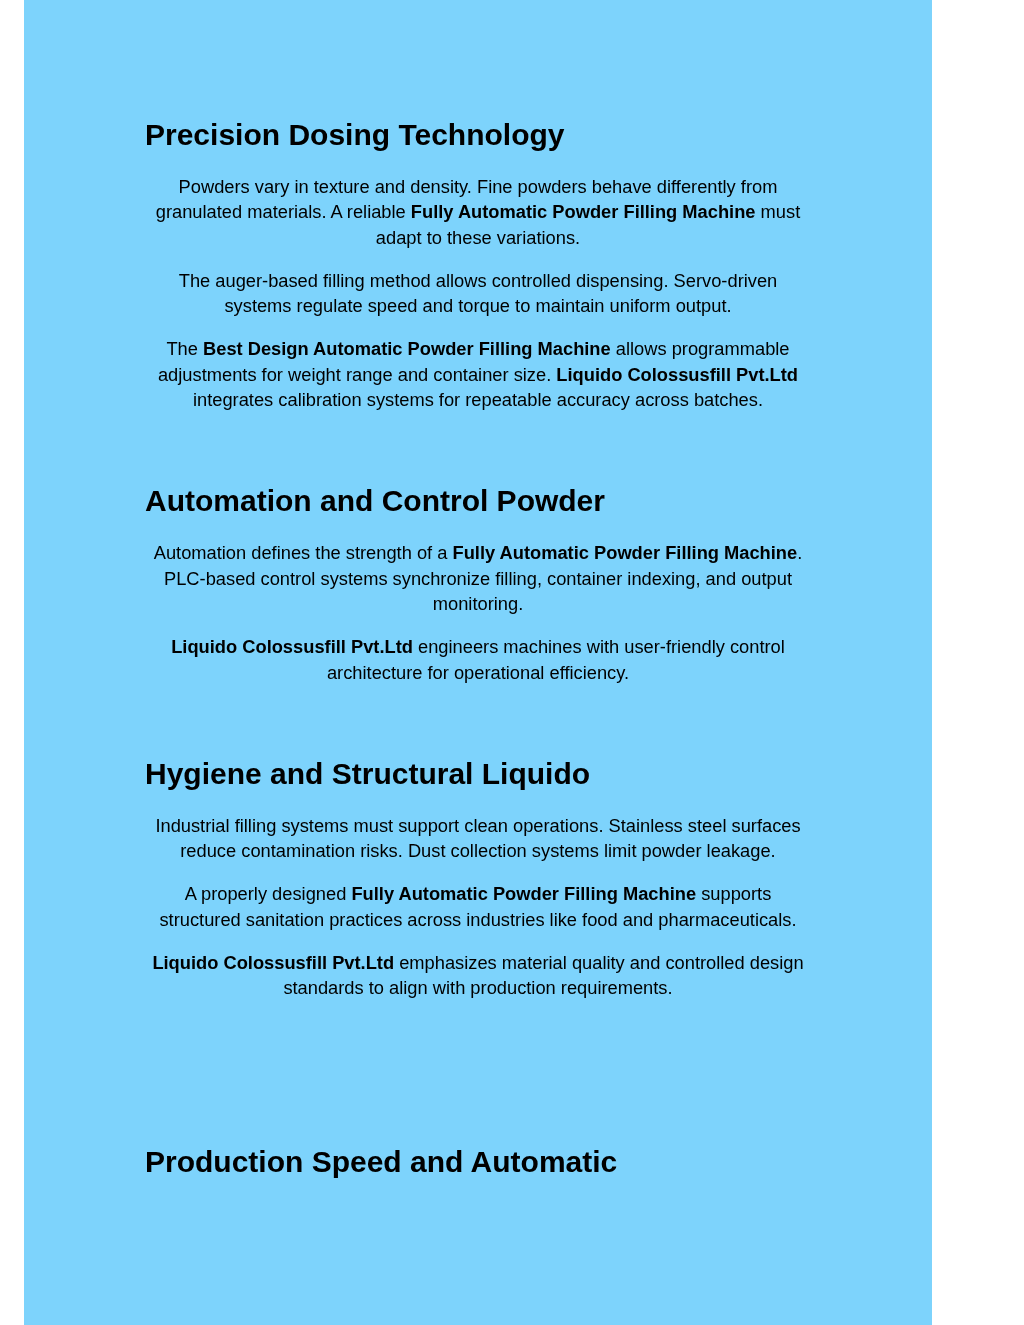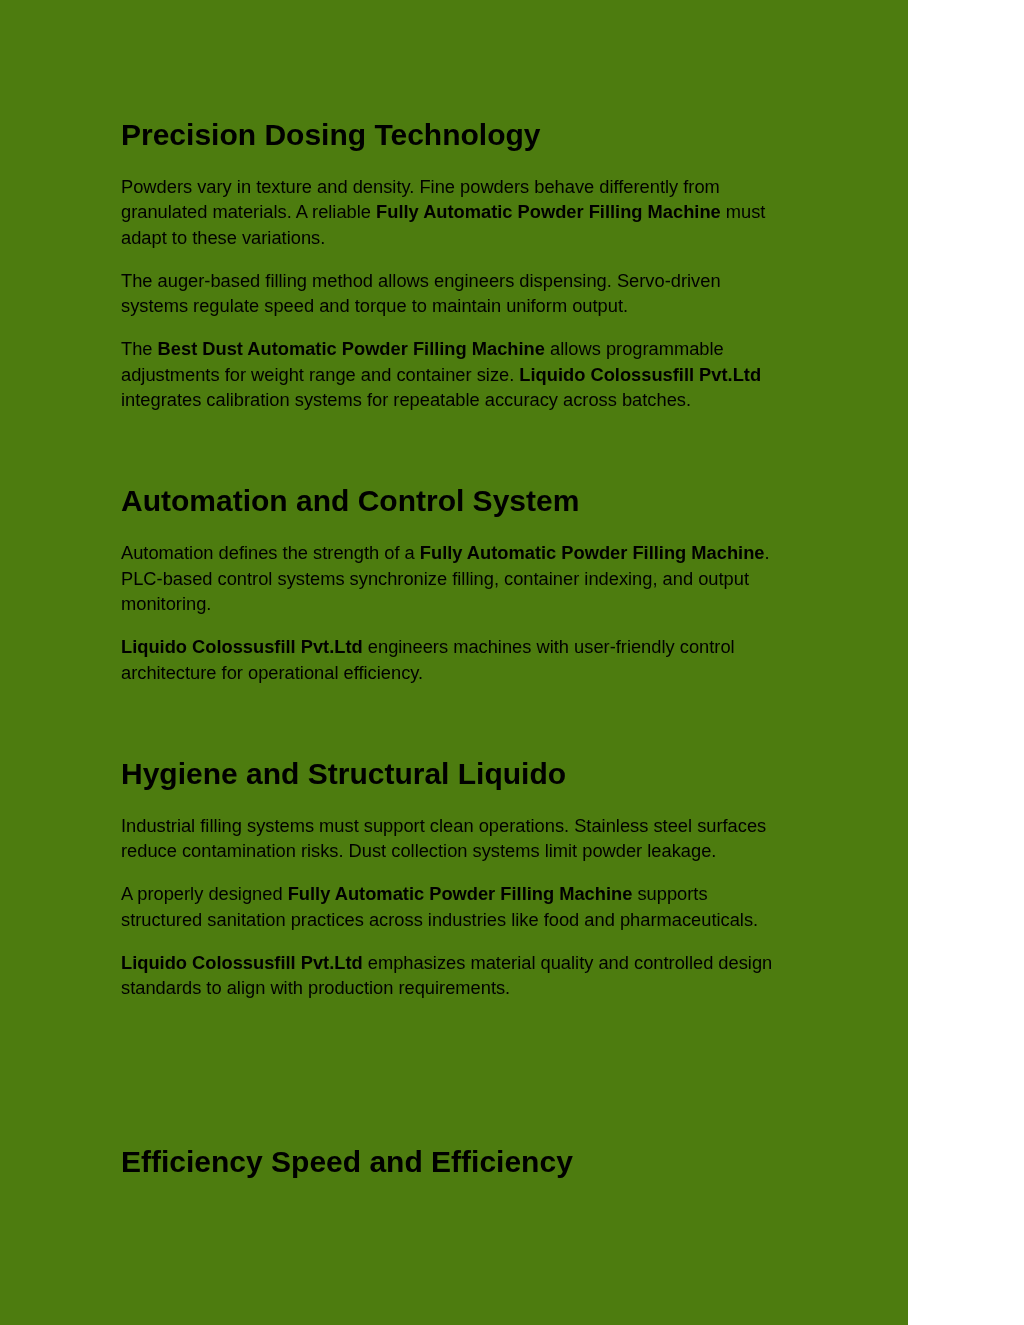--- a/index.html
+++ b/index.html
@@ -1,66 +1,67 @@
 <!DOCTYPE html>
 <html><head>
 <meta charset="utf-8">
 <style>
   html, body { margin: 0; padding: 0; background: #ffffff; }
   .page {
     position: relative;
     width: 908px;
     height: 1325px;
     box-sizing: border-box;
-    background: #4d7c0f;
+    background: #7dd3fc;
     color: #000000;
     padding: 117px 121px 0 121px;
     font-family: "Liberation Sans", sans-serif;
     overflow: hidden;
+    margin-left: 24px;
   }
   .doc-heading {
     font-size: 30px;
     line-height: 35px;
     font-weight: 700;
     margin: 71px 0 22px 0;
     letter-spacing: 0;
   }
   .doc-heading.first { margin-top: 0; }
   .doc-heading.after-big-gap { margin-top: 143px; }
   .para {
     font-size: 18.3px;
     line-height: 25.3px;
     font-weight: 400;
     margin: 0 0 18px 0;
-    text-align: left;
+    text-align: center;
   }
   .para b { font-weight: 700; }
 </style>
 </head>
 <body>
 
 <div class="page">
 
   <section>
     <h2 class="doc-heading first">Precision Dosing Technology</h2>
     <p class="para">Powders vary in texture and density. Fine powders behave differently from granulated materials. A reliable <b>Fully Automatic Powder Filling Machine</b> must adapt to these variations.</p>
-    <p class="para">The auger-based filling method allows engineers dispensing. Servo-driven systems regulate speed and torque to maintain uniform output.</p>
-    <p class="para">The <b>Best Dust Automatic Powder Filling Machine</b> allows programmable adjustments for weight range and container size. <b>Liquido Colossusfill Pvt.Ltd</b> integrates calibration systems for repeatable accuracy across batches.</p>
+    <p class="para">The auger-based filling method allows controlled dispensing. Servo-driven systems regulate speed and torque to maintain uniform output.</p>
+    <p class="para">The <b>Best Design Automatic Powder Filling Machine</b> allows programmable adjustments for weight range and container size. <b>Liquido Colossusfill Pvt.Ltd</b> integrates calibration systems for repeatable accuracy across batches.</p>
   </section>
 
   <section>
-    <h2 class="doc-heading">Automation and Control System</h2>
+    <h2 class="doc-heading">Automation and Control Powder</h2>
     <p class="para">Automation defines the strength of a <b>Fully Automatic Powder Filling Machine</b>. PLC-based control systems synchronize filling, container indexing, and output monitoring.</p>
     <p class="para"><b>Liquido Colossusfill Pvt.Ltd</b> engineers machines with user-friendly control architecture for operational efficiency.</p>
   </section>
 
   <section>
     <h2 class="doc-heading">Hygiene and Structural Liquido</h2>
     <p class="para">Industrial filling systems must support clean operations. Stainless steel surfaces reduce contamination risks. Dust collection systems limit powder leakage.</p>
     <p class="para">A properly designed <b>Fully Automatic Powder Filling Machine</b> supports structured sanitation practices across industries like food and pharmaceuticals.</p>
     <p class="para"><b>Liquido Colossusfill Pvt.Ltd</b> emphasizes material quality and controlled design standards to align with production requirements.</p>
   </section>
 
   <section>
-    <h2 class="doc-heading after-big-gap">Efficiency Speed and Efficiency</h2>
+    <h2 class="doc-heading after-big-gap">Production Speed and Automatic</h2>
   </section>
 
 </div>
 
 </body></html>

